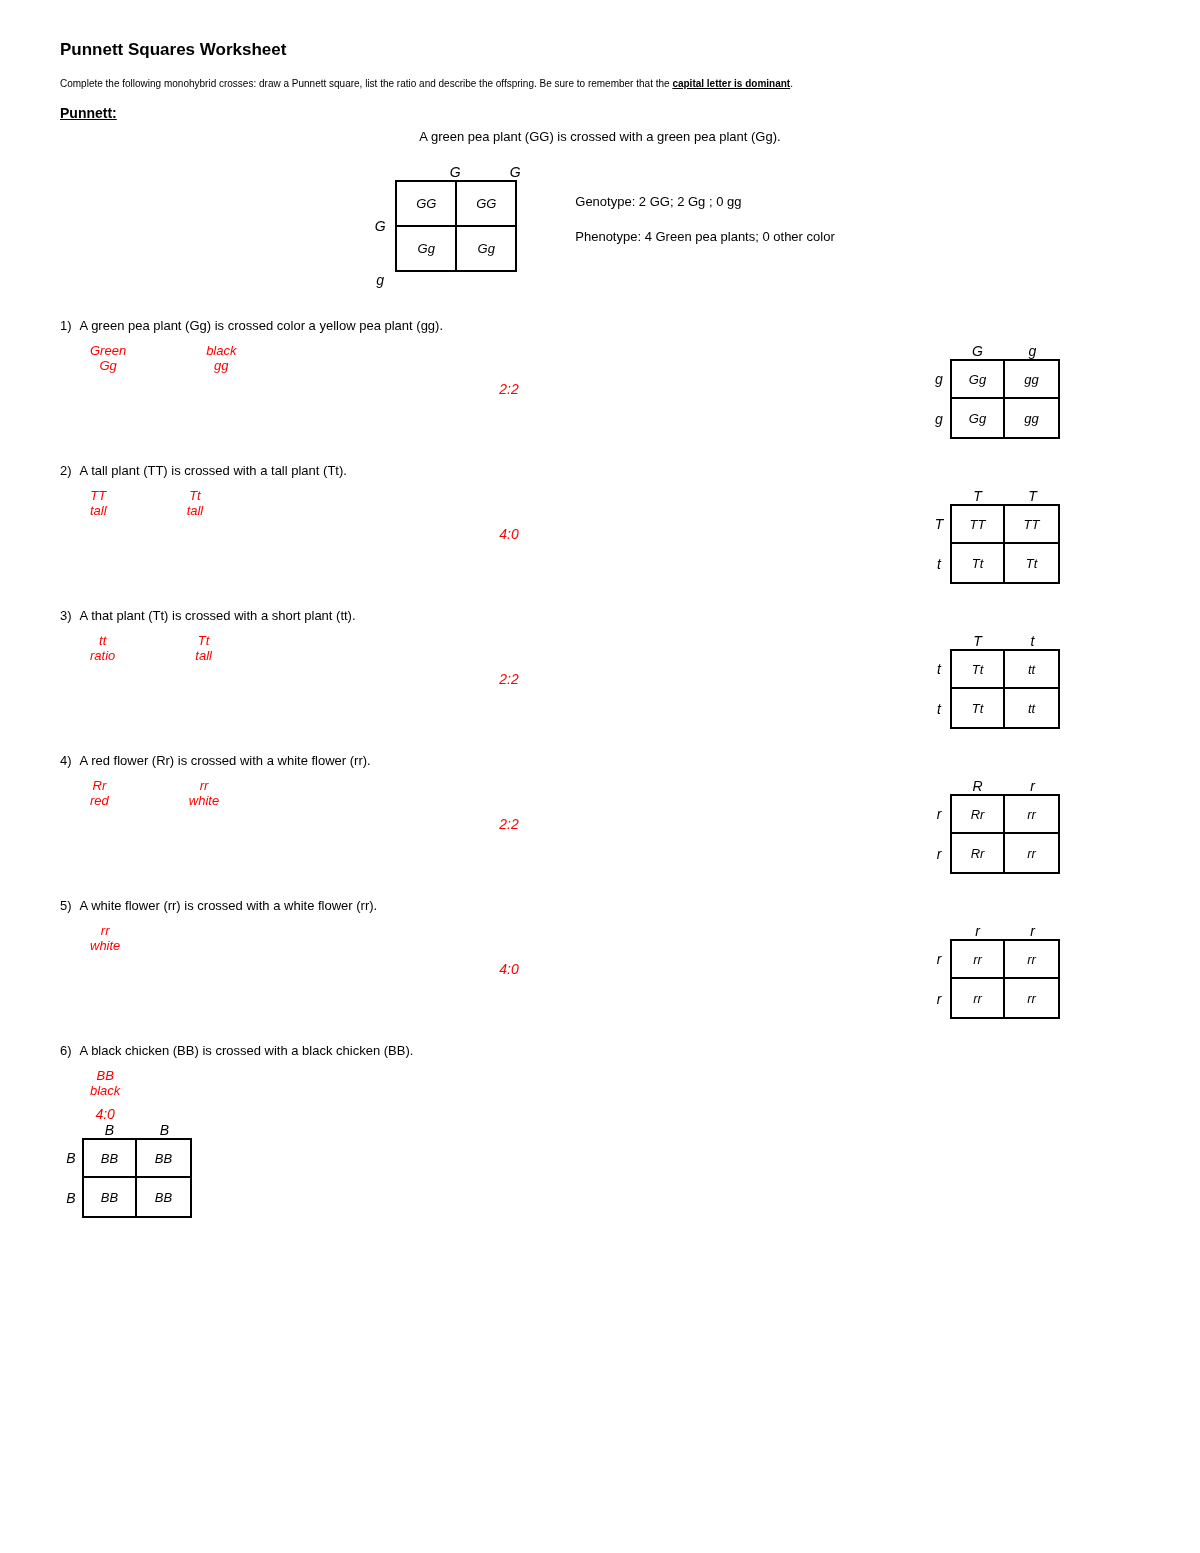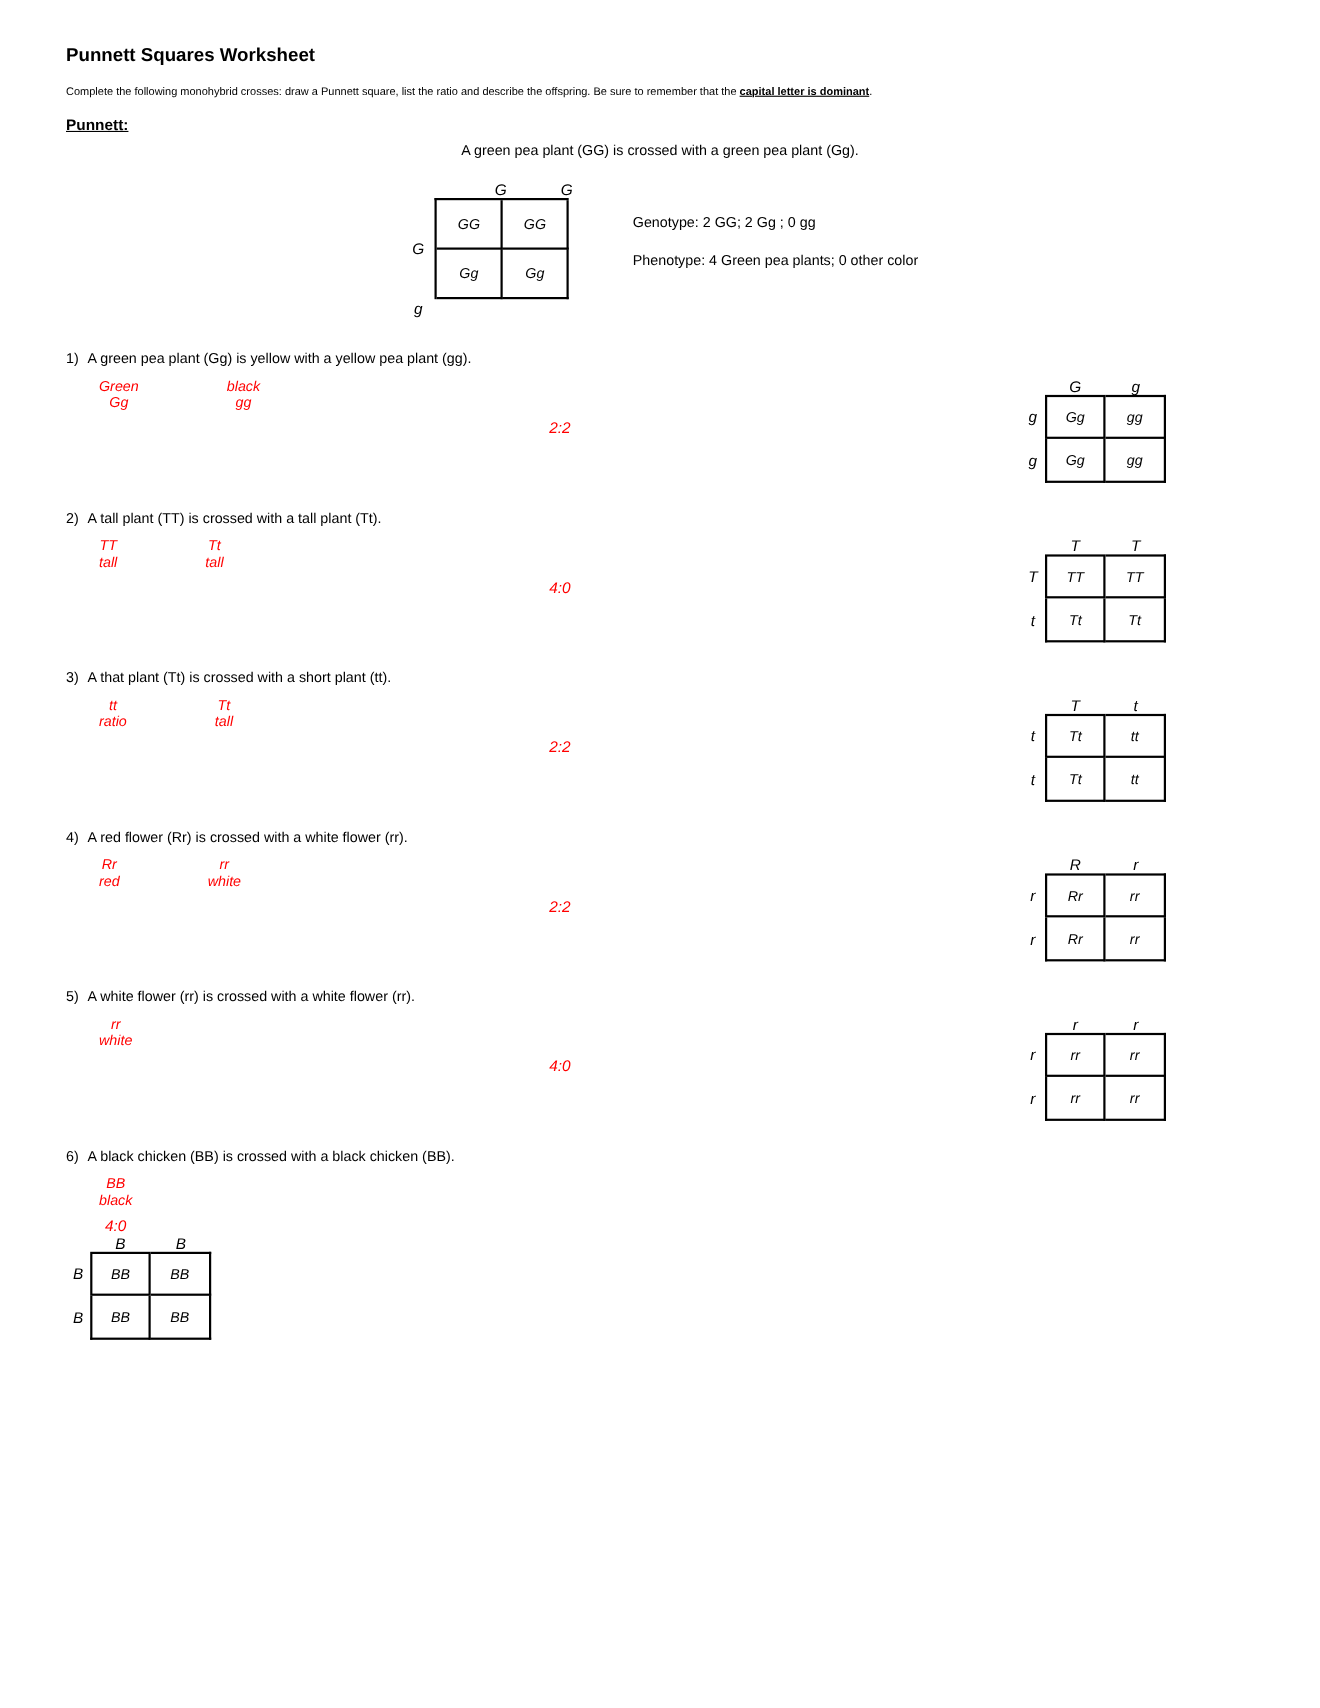--- a/index.html
+++ b/index.html
@@ -141,21 +141,21 @@
   <div class="genotype-phenotype">
     <div>Genotype:  2 GG; 2 Gg ; 0 gg</div>
     <div>Phenotype: 4 Green pea plants; 0 other color</div>
   </div>
 </div>
 
 <div id="questions-container">
     <div class="question-section">
       <div style="display: flex; gap: 8px; margin-bottom: 10px; font-size: 13px;">
         <span>1)</span>
-        <span>A green pea plant (Gg) is yellow with a yellow pea plant (gg).</span>
+        <span>A green pea plant (Gg) is crossed color a yellow pea plant (gg).</span>
       </div>
       <div style="display: flex; align-items: flex-start; justify-content: space-between;">
         <div style="flex: 1 1 0%; padding-left: 30px;">
           <div style="display: flex; gap: 80px; margin-bottom: 6px;">
             <div style="display: flex; flex-direction: column; align-items: center; color: red; font-style: italic; font-size: 13px;">
               <div>Green</div>
               <div>Gg</div>
             </div>
             <div style="display: flex; flex-direction: column; align-items: center; color: red; font-style: italic; font-size: 13px;">
               <div>black</div>

